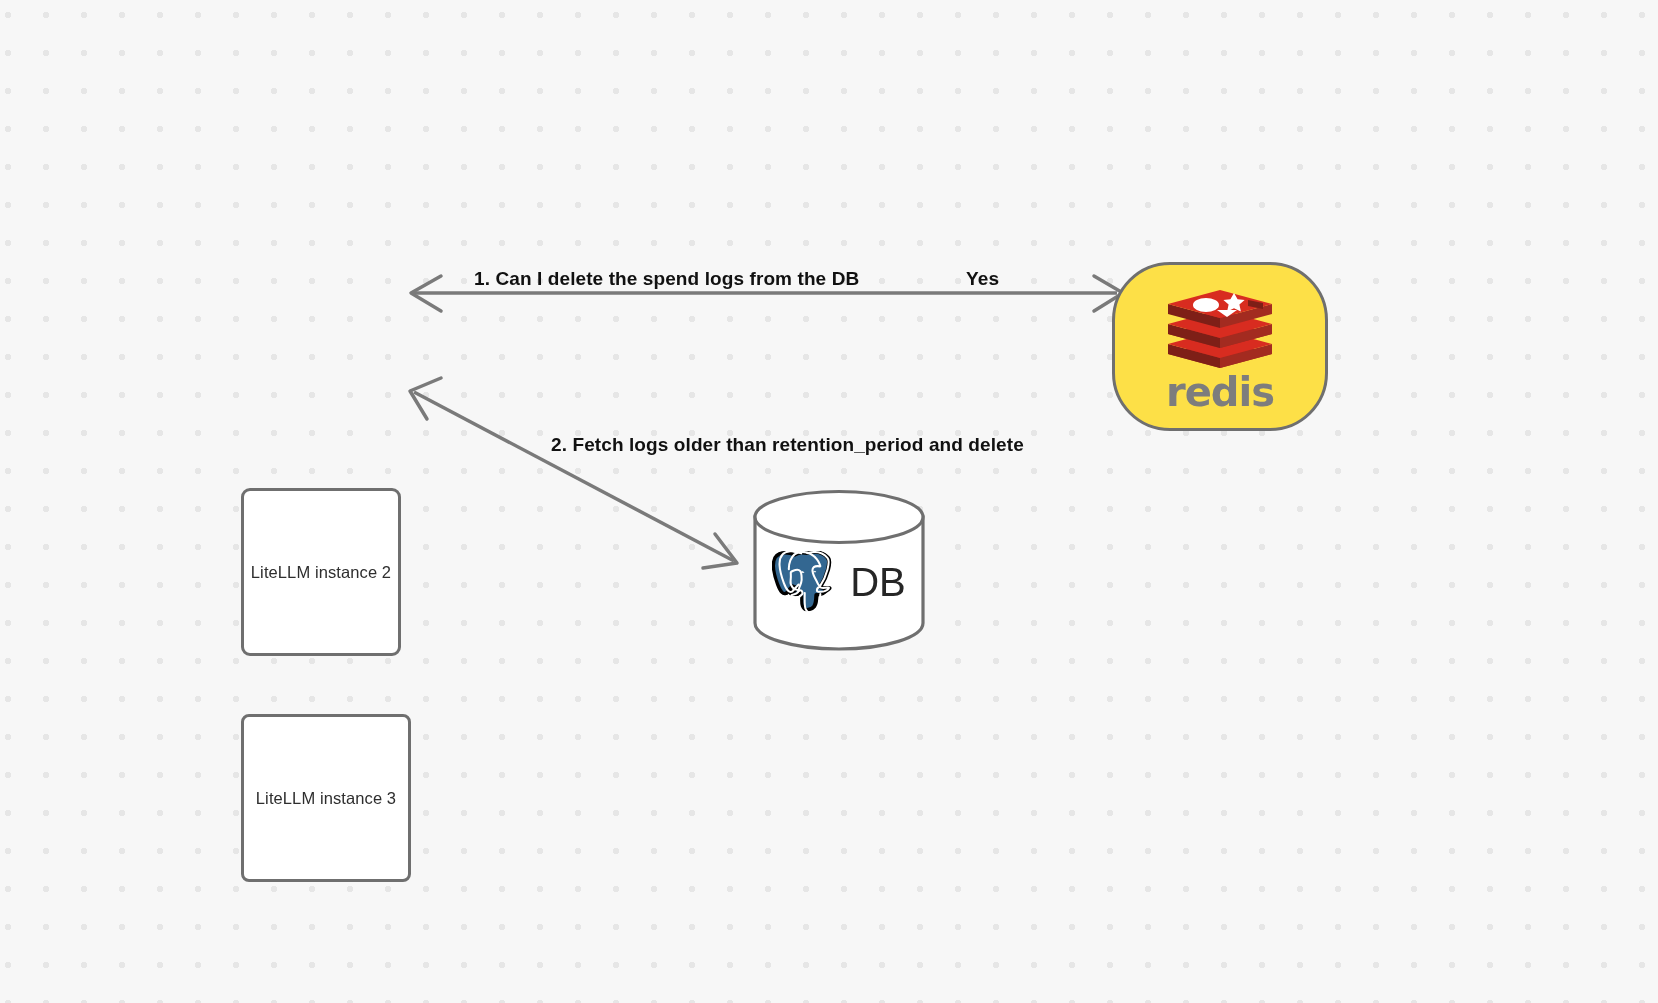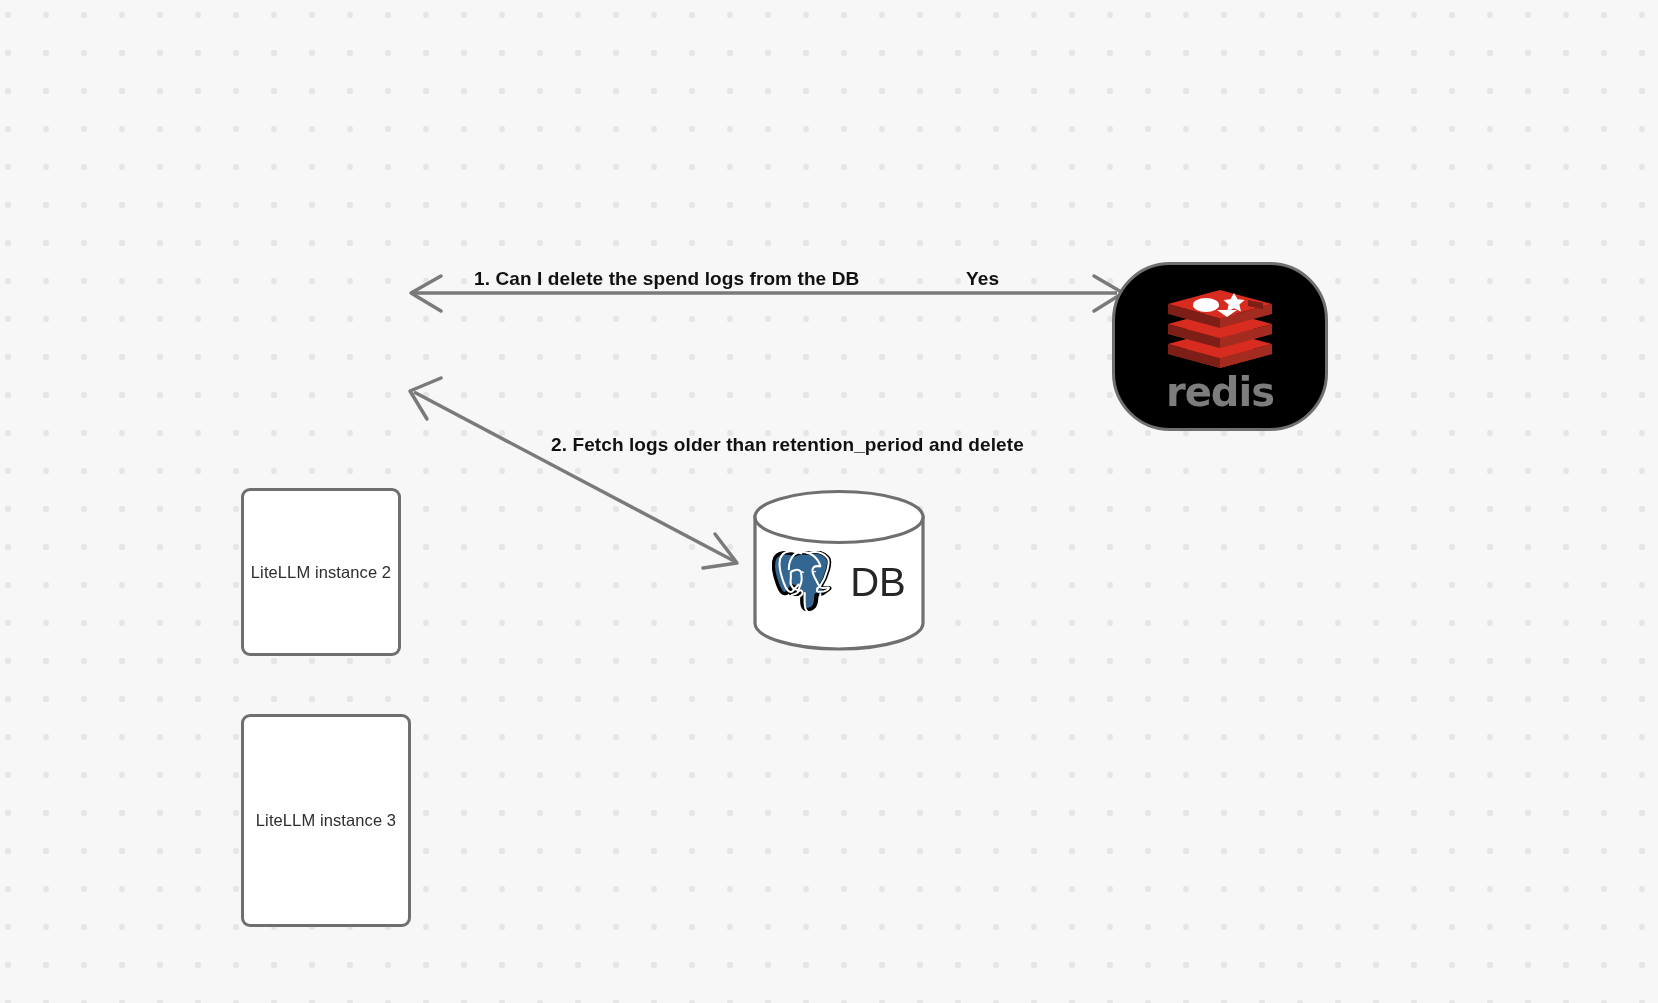--- a/index.html
+++ b/index.html
@@ -45,28 +45,28 @@
   }
   .node-box .node-label {
     font-size: 16.5px;
     color: #2e2e2e;
     font-family: "Liberation Sans", sans-serif;
     letter-spacing: 0.1px;
     white-space: nowrap;
   }
   #box-llm1 { left: 241px; top: 261px;  width: 170px; height: 168px; }
   #box-llm2 { left: 241px; top: 488px;  width: 160px; height: 168px; }
-  #box-llm3 { left: 241px; top: 714px;  width: 170px; height: 213px; }
+  #box-llm3 { left: 241px; top: 714px;  width: 170px; height: 168px; border-radius: 8px; }
 
   
   #node-redis {
     position: absolute;
     left: 1112px; top: 262px;
     width: 216px; height: 169px;
-    background: #000000;
+    background: #fde047;
     border: 3px solid #6f6f6f;
     border-radius: 58px;
     box-sizing: border-box;
     display: flex;
     flex-direction: column;
     align-items: center;
     justify-content: center;
   }
   .redis-logo-wrap {
     width: 112px;

